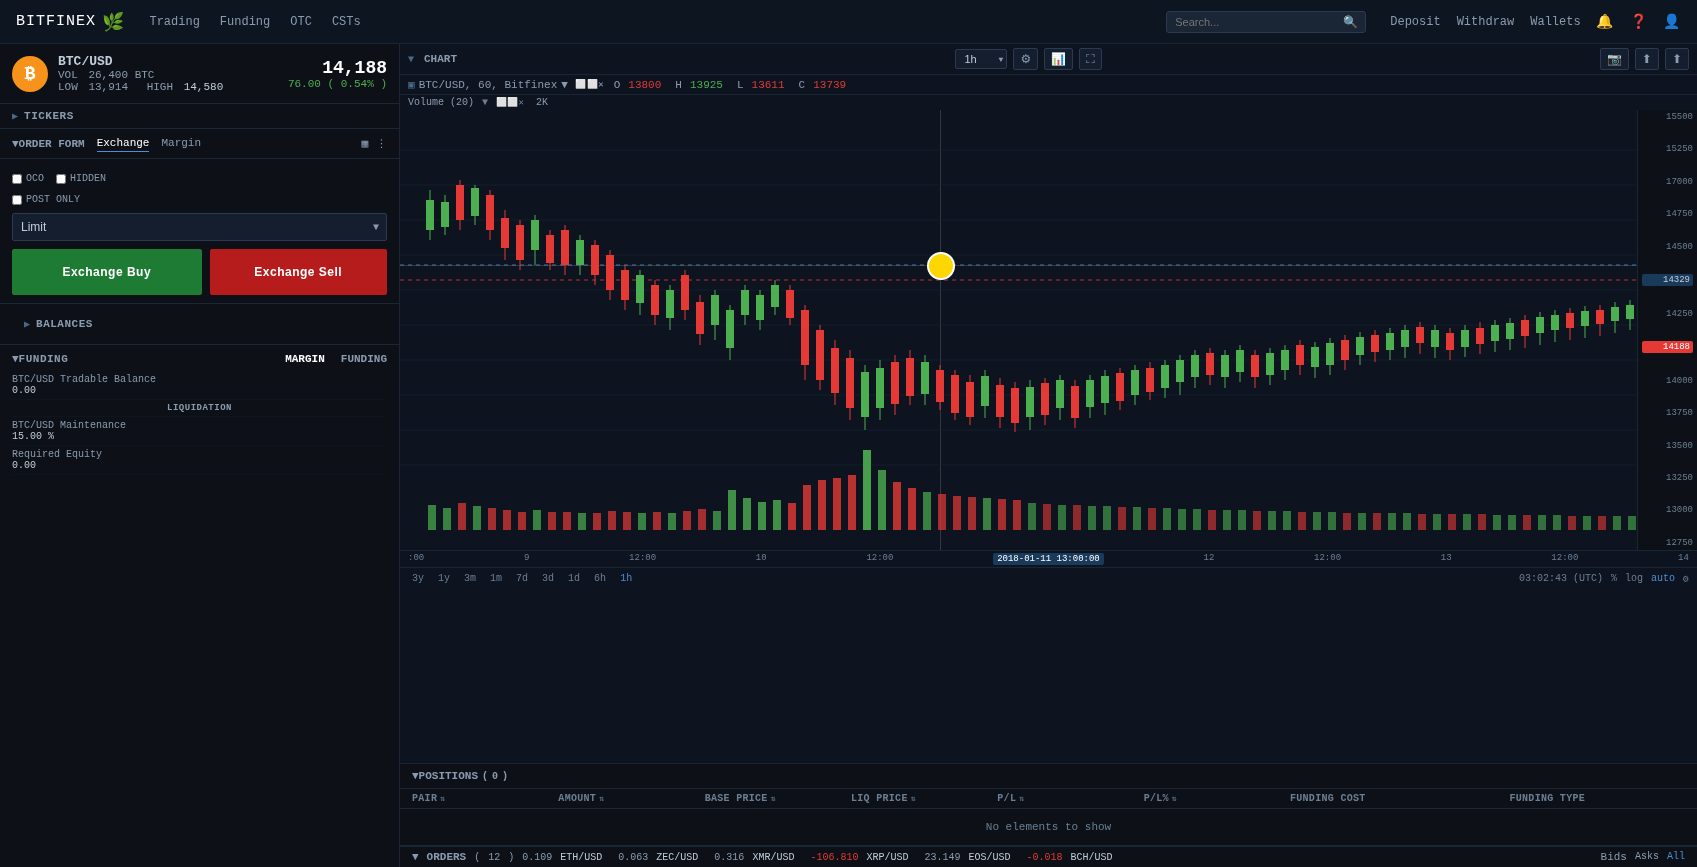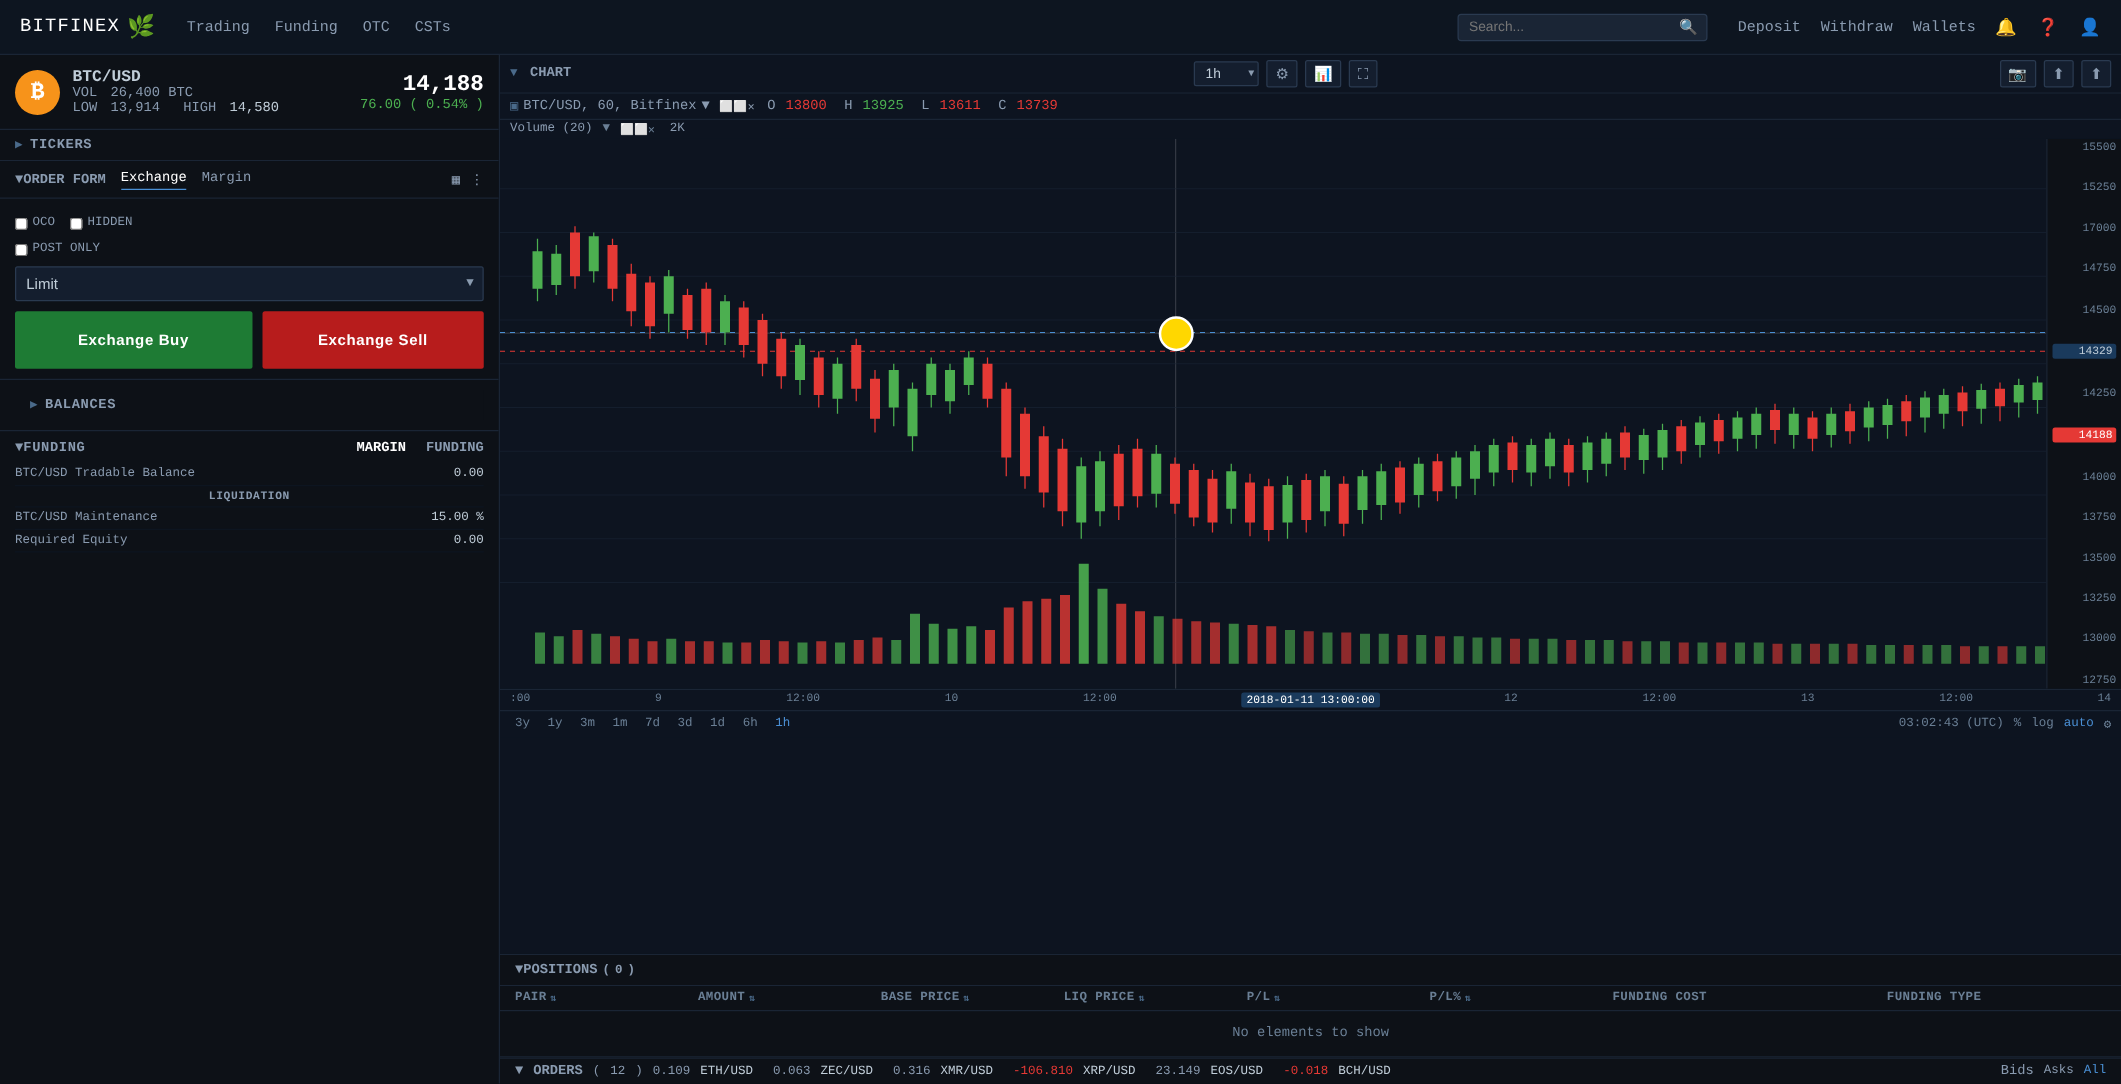--- a/index.html
+++ b/index.html
@@ -213,20 +213,21 @@
       margin-bottom: 6px;
     }
     .summary-tabs { display: flex; gap: 16px; margin-left: auto; }
     .summary-tab { color: #8a9bb0; font-size: 11px; cursor: pointer; font-weight: bold; }
     .summary-tab.active { color: #fff; }
 
     .summary-row {
       display: flex; justify-content: space-between;
       padding: 3px 0;
       border-bottom: 1px solid #0d1520;
+      flex-direction: column;
     }
     .summary-label { color: #8a9bb0; font-size: 10px; }
     .summary-value { color: #c0cdd8; font-size: 10px; }
     .liquidation-label {
       text-align: center;
       color: #8a9bb0;
       font-size: 9px;
       font-weight: bold;
       letter-spacing: 0.5px;
       padding: 3px 0;

